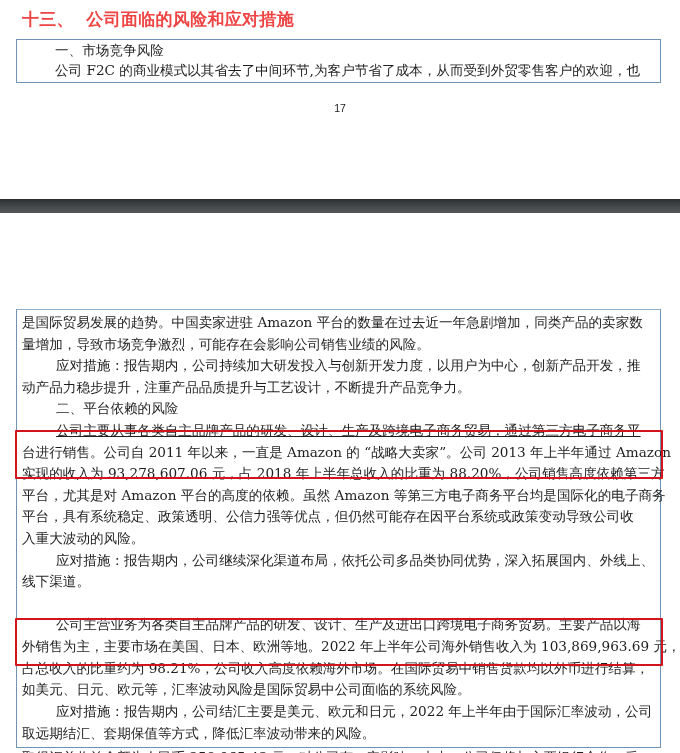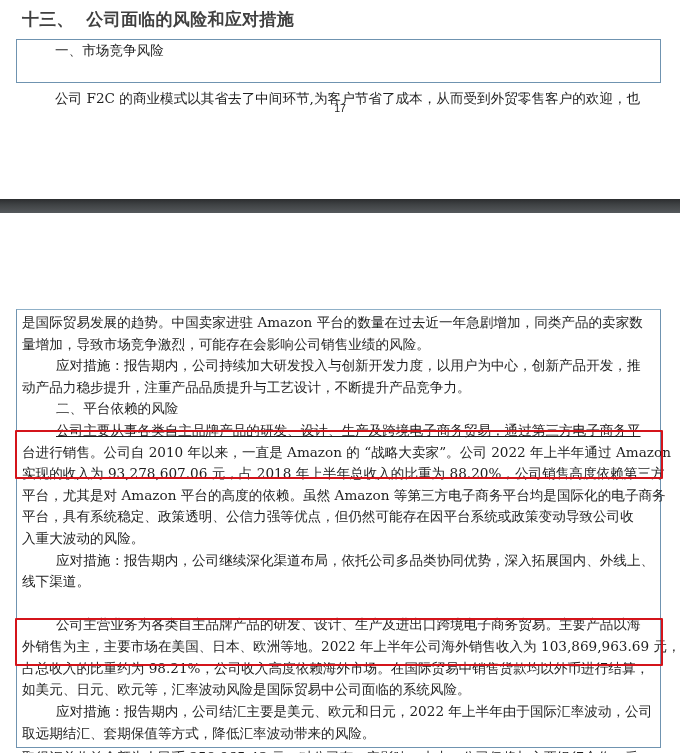--- a/index.html
+++ b/index.html
@@ -21,21 +21,21 @@
       width: 680px; height: 199px;
       background: #ffffff;
     }
     .section-title {
       position: absolute;
       left: 22px; top: 8px;
       font-family: "DejaVu Sans", "Liberation Sans", sans-serif;
       font-weight: bold;
       font-size: 17px;
       letter-spacing: 0.3px;
-      color: #404040;
+      color: #ef4444;
       white-space: pre;
     }
     .box {
       position: absolute;
       border: 1px solid #6f93b0;
       box-sizing: border-box;
     }
     .box-top {
       left: 16px; top: 39px;
       width: 645px; height: 44px;
@@ -88,38 +88,38 @@
     .hl-2 { left: 15px; top: 618px; width: 648px; height: 48px; }
   </style>
 </head>
 <body>
 
 <div class="page-top">
   <div class="section-title">十三、  公司面临的风险和应对措施</div>
 
   <div class="box box-top">
     <div class="line indent" style="top:0px;">一、市场竞争风险</div>
-    <div class="line indent" style="top:20px;margin-top:28px;">公司 F2C 的商业模式以其省去了中间环节,为客户节省了成本，从而受到外贸零售客户的欢迎，也</div>
+    <div class="line indent" style="top:20px;">公司 F2C 的商业模式以其省去了中间环节,为客户节省了成本，从而受到外贸零售客户的欢迎，也</div>
   </div>
 
   <div class="page-number">17</div>
 </div>
 
 <div class="separator"></div>
 
 <div class="page-bottom"></div>
 
 <div class="box box-main">
   <div class="line" style="top:23.6px;">量增加，导致市场竞争激烈，可能存在会影响公司销售业绩的风险。</div>
   <div class="line" style="top:2px;">是国际贸易发展的趋势。中国卖家进驻 Amazon 平台的数量在过去近一年急剧增加，同类产品的卖家数</div>
   <div class="line indent" style="top:45.2px;">应对措施：报告期内，公司持续加大研发投入与创新开发力度，以用户为中心，创新产品开发，推</div>
   <div class="line" style="top:66.8px;">动产品力稳步提升，注重产品品质提升与工艺设计，不断提升产品竞争力。</div>
   <div class="line indent" style="top:88.4px;">二、平台依赖的风险</div>
   <div class="line indent" style="top:110px;text-decoration:underline;">公司主要从事各类自主品牌产品的研发、设计、生产及跨境电子商务贸易，通过第三方电子商务平</div>
-  <div class="line" style="top:131.6px;">台进行销售。公司自 2010 年以来，一直是 Amazon 的 “战略大卖家”。公司 2022 年上半年通过 Amazon</div>
+  <div class="line" style="top:131.6px;">台进行销售。公司自 2011 年以来，一直是 Amazon 的 “战略大卖家”。公司 2013 年上半年通过 Amazon</div>
   <div class="line" style="top:153.2px;">实现的收入为 93,278,607.06 元，占 2018 年上半年总收入的比重为 88.20%，公司销售高度依赖第三方</div>
   <div class="line" style="top:174.8px;">平台，尤其是对 Amazon 平台的高度的依赖。虽然 Amazon 等第三方电子商务平台均是国际化的电子商务</div>
   <div class="line" style="top:196.4px;">平台，具有系统稳定、政策透明、公信力强等优点，但仍然可能存在因平台系统或政策变动导致公司收</div>
   <div class="line" style="top:218px;">入重大波动的风险。</div>
   <div class="line indent" style="top:239.6px;">应对措施：报告期内，公司继续深化渠道布局，依托公司多品类协同优势，深入拓展国内、外线上、</div>
   <div class="line" style="top:261.2px;">线下渠道。</div>
   <div class="line indent" style="top:304.4px;">公司主营业务为各类自主品牌产品的研发、设计、生产及进出口跨境电子商务贸易。主要产品以海</div>
   <div class="line" style="top:326px;">外销售为主，主要市场在美国、日本、欧洲等地。2022 年上半年公司海外销售收入为 103,869,963.69 元，</div>
   <div class="line" style="top:347.6px;">占总收入的比重约为 98.21%，公司收入高度依赖海外市场。在国际贸易中销售货款均以外币进行结算，</div>
   <div class="line" style="top:369.2px;">如美元、日元、欧元等，汇率波动风险是国际贸易中公司面临的系统风险。</div>

